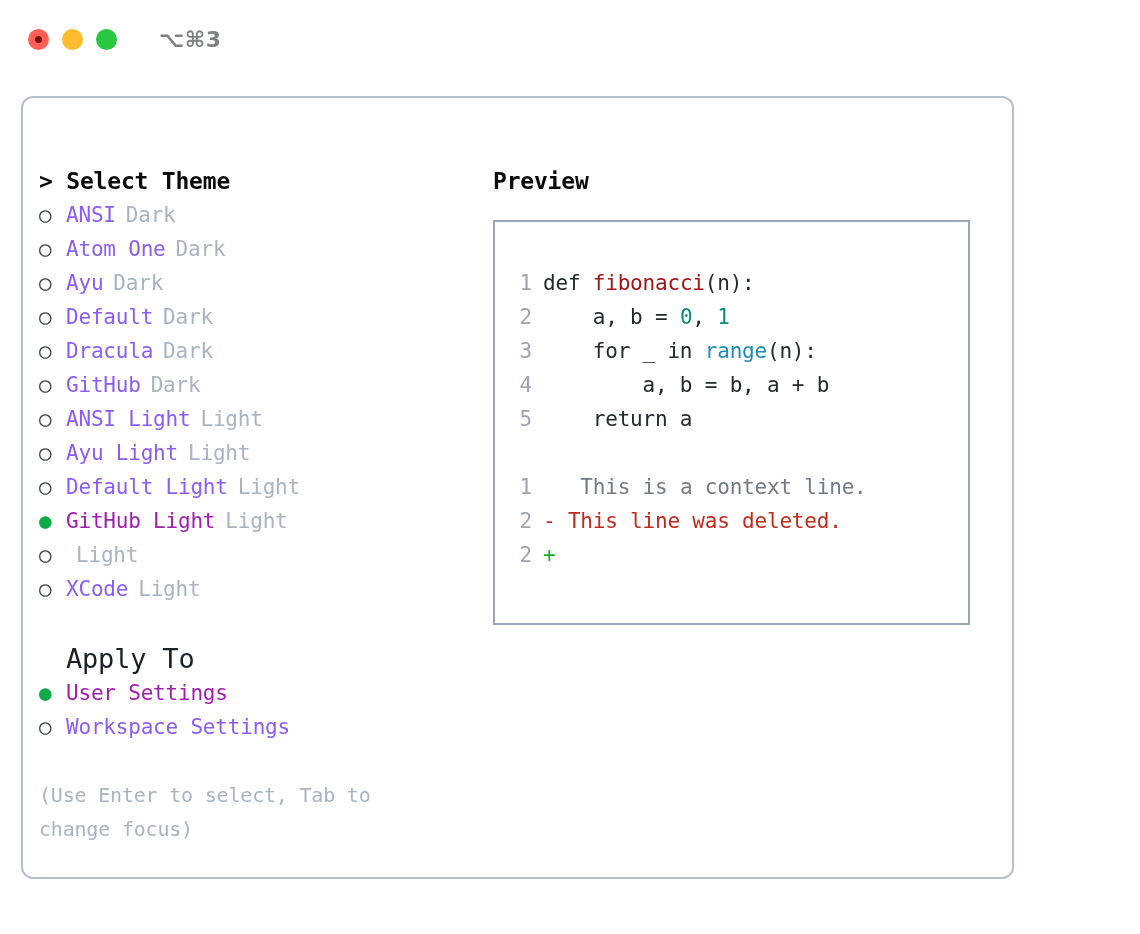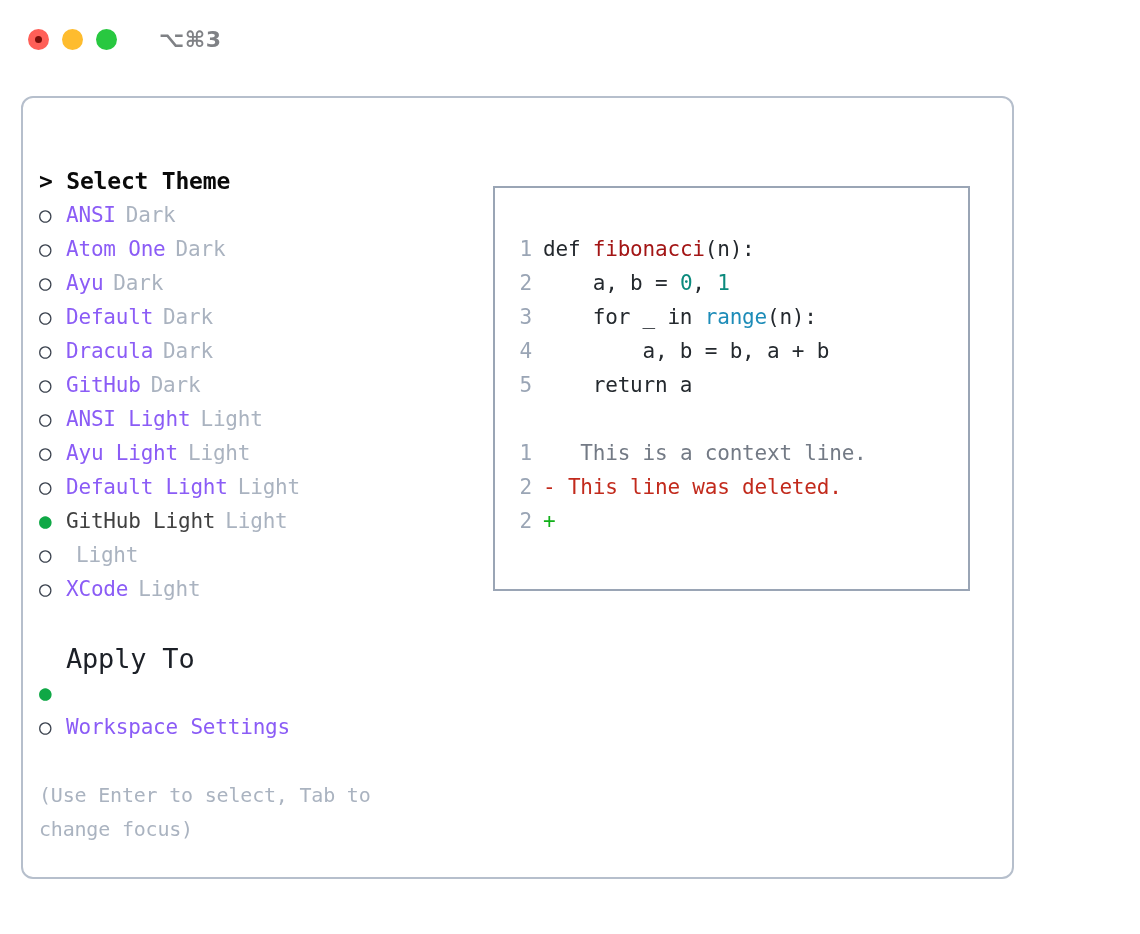--- a/index.html
+++ b/index.html
@@ -110,21 +110,21 @@
   }
   .marker {
     width: 27px;
     flex: none;
     font-size: 21px;
     color: #3d4450;
     display: inline-block;
   }
   .marker.filled { color: #0fa846; }
   .opt-label { color: #8b5cf6; }
-  .opt-label.selected { color: #404040; }
+  .opt-label.selected { color: #a21caf; }
   .opt-tag {
     color: #aab3c0;
     padding-left: 10px;
   }
 
   .apply-block { margin-top: 36px; }
   .apply-title {
     font-size: 27px;
     color: #1c2027;
     line-height: 34px;
@@ -285,32 +285,34 @@
             <span class="opt-tag">Light</span>
           </div>
 
         </div>
 
         <div class="apply-block">
           <div class="apply-title">Apply To</div>
 
           <div class="option-row">
             <span class="marker filled">●</span>
+            <span class="opt-label selected">User Settings</span>
           </div>
 
           <div class="option-row">
             <span class="marker">○</span>
             <span class="opt-label">Workspace Settings</span>
           </div>
         </div>
 
         <div class="hint">(Use Enter to select, Tab to change focus)</div>
       </div>
 
       <div class="right-col">
+        <div class="preview-title">Preview</div>
 
         <div class="preview-box">
 
           <div>
 
             <div class="code-line">
               <span class="lineno">1</span>
               <span class="code-text"><span>def </span><span class="tok-fn">fibonacci</span><span>(n):</span></span>
             </div>
 

